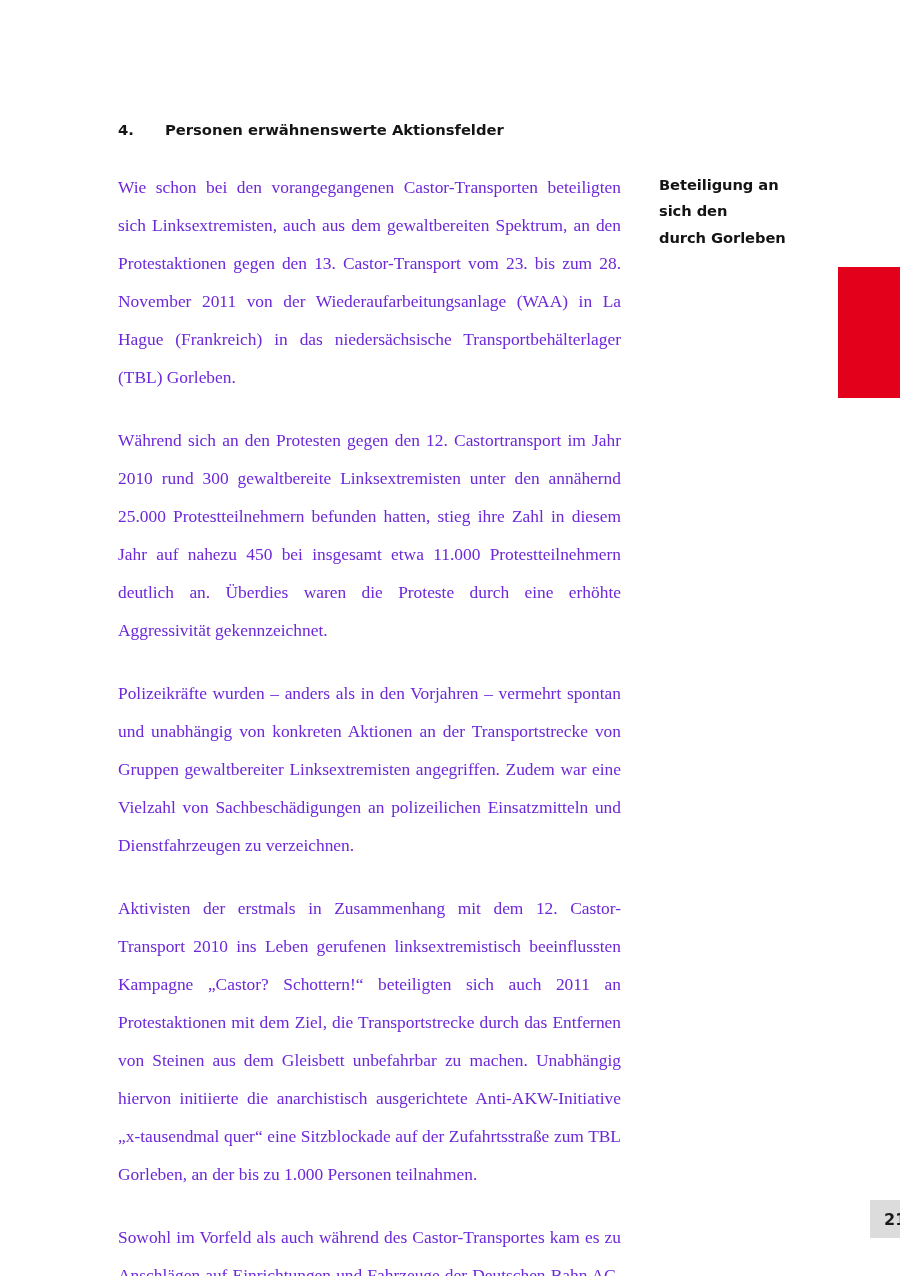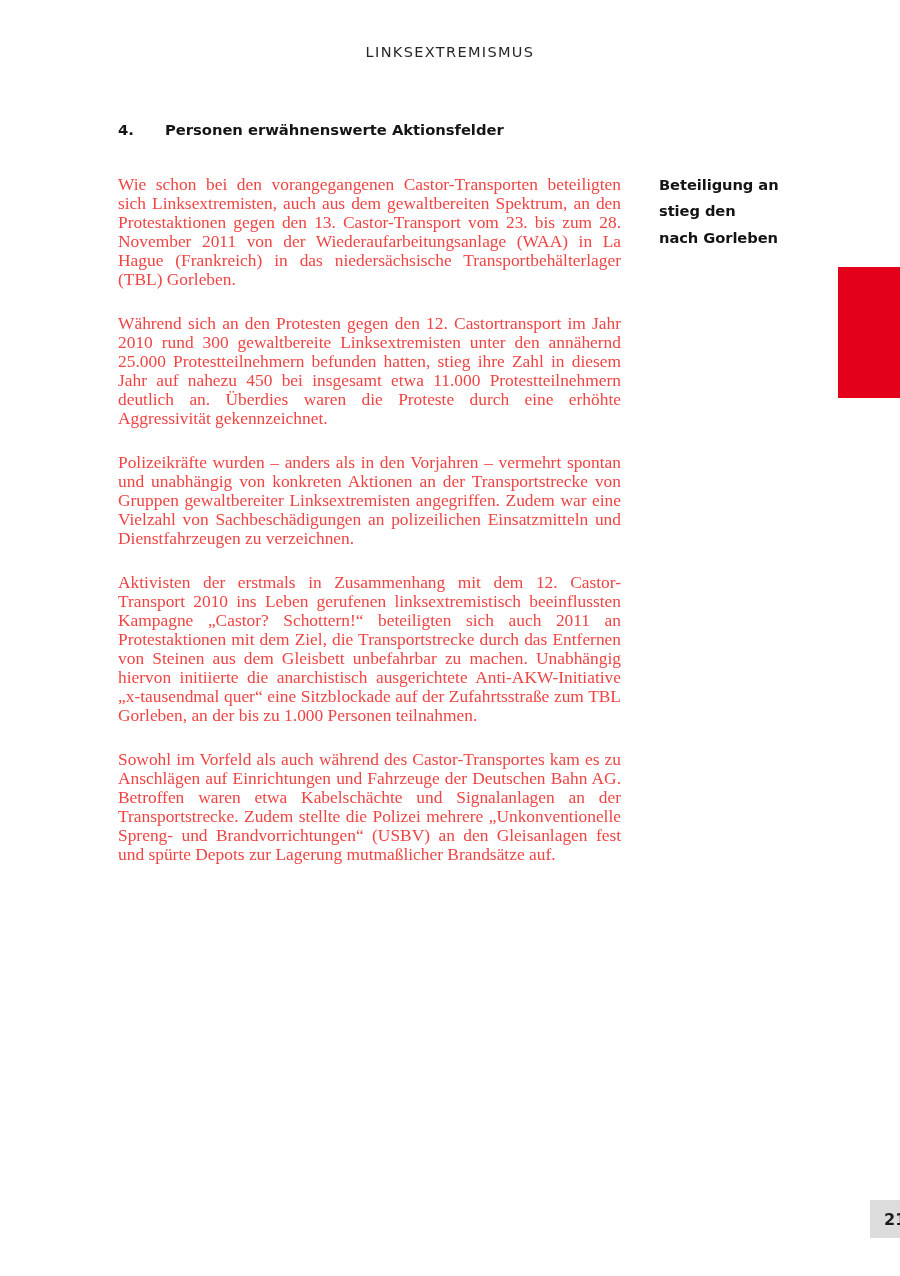--- a/index.html
+++ b/index.html
@@ -59,27 +59,27 @@
   }
 
   
   .body-column {
     position: absolute;
     top: 168px;
     left: 118px;
     width: 503px;
   }
   .body-column p {
-    margin: 7px 0 25px 0;
+    margin: 0 0 25px 0;
     font-size: 17.4px;
-    line-height: 19px;
+    line-height: 38px;
     text-align: justify;
     text-justify: inter-word;
     hyphens: manual;
-    color: #ef4444;
+    color: #6d28d9;
   }
   .body-column p:last-child {
     margin-bottom: 0;
   }
 
   
   .margin-note {
     position: absolute;
     top: 172px;
     left: 659px;
@@ -125,39 +125,38 @@
     font-size: 16px;
     color: #1a1a1a;
     letter-spacing: 0.2px;
   }
 </style>
 </head>
 <body>
 
 <div class="page">
 
-  <div class="running-header">LINKSEXTREMISMUS</div>
 
   <div class="section-heading">
     <span class="sec-num">4.</span>
     <span class="sec-title">Personen erwähnenswerte Aktionsfelder</span>
   </div>
 
   <div class="body-column">
     <p>Wie schon bei den vorangegangenen Castor-Transporten beteiligten sich Linksextremisten, auch aus dem gewaltbereiten Spektrum, an den Protestaktionen gegen den 13. Castor-Transport vom 23. bis zum 28. November 2011 von der Wiederaufarbeitungsanlage (WAA) in La Hague (Frankreich) in das niedersächsische Transportbehälterlager (TBL) Gorleben.</p>
     <p>Während sich an den Protesten gegen den 12. Castortransport im Jahr 2010 rund 300 gewaltbereite Linksextremisten unter den annähernd 25.000 Protestteilnehmern befunden hatten, stieg ihre Zahl in diesem Jahr auf nahezu 450 bei insgesamt etwa 11.000 Protestteilnehmern deutlich an. Überdies waren die Proteste durch eine erhöhte Aggressivität gekennzeichnet.</p>
     <p>Polizeikräfte wurden – anders als in den Vorjahren – vermehrt spontan und unabhängig von konkreten Aktionen an der Transportstrecke von Gruppen gewaltbereiter Linksextremisten angegriffen. Zudem war eine Vielzahl von Sachbeschädigungen an polizeilichen Einsatzmitteln und Dienstfahrzeugen zu verzeichnen.</p>
     <p>Aktivisten der erstmals in Zusammenhang mit dem 12. Castor-Transport 2010 ins Leben gerufenen linksextremistisch beeinflussten Kampagne „Castor? Schottern!“ beteiligten sich auch 2011 an Protestaktionen mit dem Ziel, die Transportstrecke durch das Entfernen von Steinen aus dem Gleisbett unbefahrbar zu machen. Unabhängig hiervon initiierte die anarchistisch ausgerichtete Anti-AKW-Initiative „x-tausendmal quer“ eine Sitzblockade auf der Zufahrtsstraße zum TBL Gorleben, an der bis zu 1.000 Personen teilnahmen.</p>
     <p>Sowohl im Vorfeld als auch während des Castor-Transportes kam es zu Anschlägen auf Einrichtungen und Fahrzeuge der Deutschen Bahn AG. Betroffen waren etwa Kabelschächte und Signalanlagen an der Transportstrecke. Zudem stellte die Polizei mehrere „Unkonventionelle Spreng- und Brandvorrichtungen“ (USBV) an den Gleisanlagen fest und spürte Depots zur Lagerung mutmaßlicher Brandsätze auf.</p>
   </div>
 
   <div class="margin-note">
     <span class="note-line">Beteiligung an</span>
-    <span class="note-line">stieg den</span>
-    <span class="note-line">nach Gorleben</span>
+    <span class="note-line">sich den</span>
+    <span class="note-line">durch Gorleben</span>
   </div>
 
   <div class="red-tab" style="background: rgb(226, 0, 26);"></div>
 
   <div class="folio-box" style="background: rgb(220, 220, 220);">
     <span class="folio-number">217</span>
   </div>
 
 </div>
 

